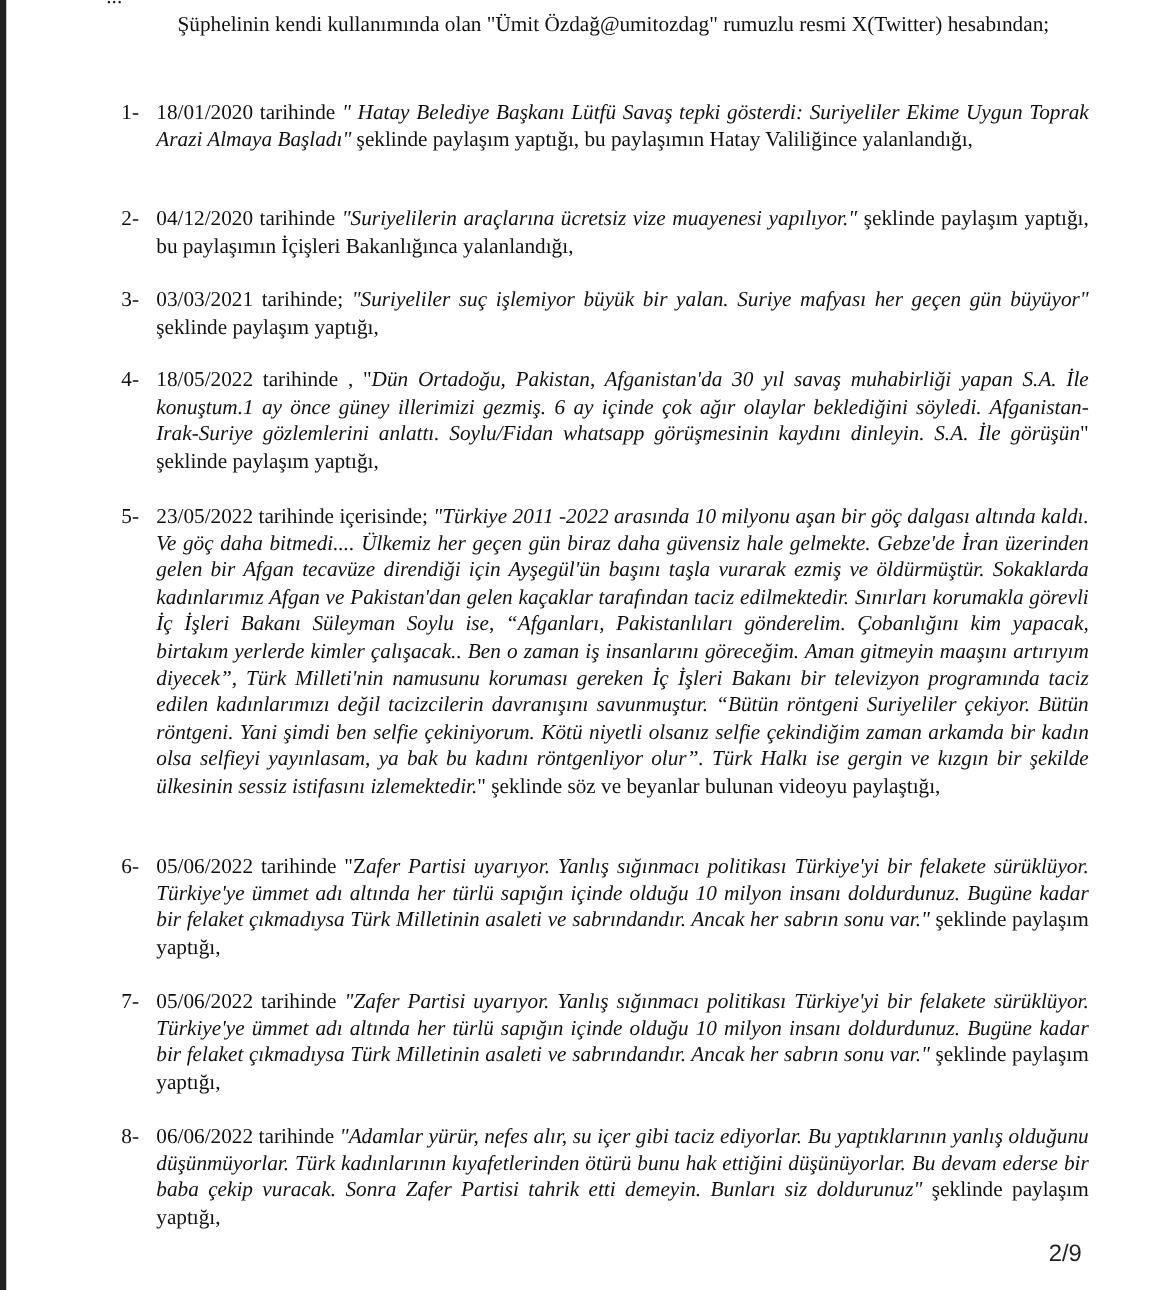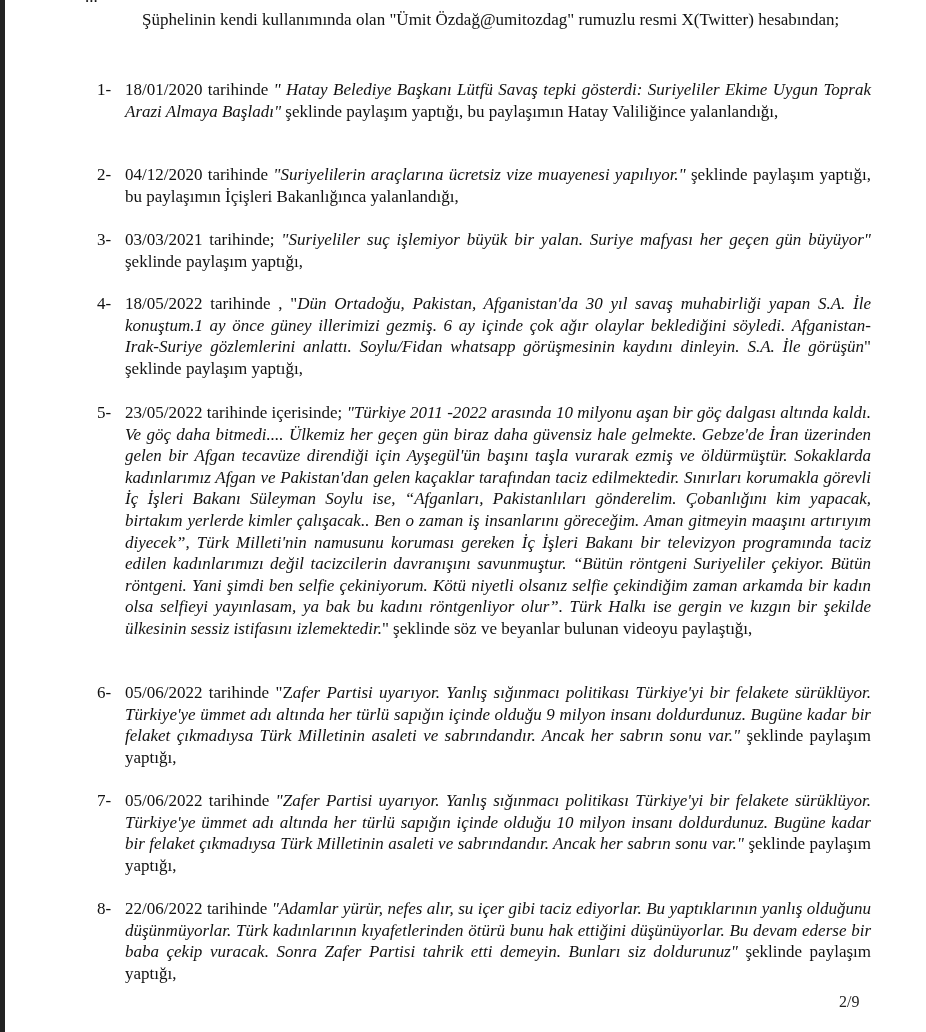--- a/index.html
+++ b/index.html
@@ -66,22 +66,22 @@
     .item .body {
       margin-left: 28px;
       text-align: justify;
       text-align-last: left;
     }
     .item .body i { font-style: italic; }
     .page-number {
       position: absolute;
       left: 839px;
       top: 993px;
-      font-family: Liberation Serif, serif;
-      font-size: 16px;
+      font-family: Liberation Sans, sans-serif;
+      font-size: 19px;
       color: #222;
     }
   </style>
 </head>
 <body>
 
 <div class="page">
   <div class="left-edge"></div>
 
   <div class="clipped-line">...</div>
@@ -108,27 +108,27 @@
     <div class="body"><span>18/05/2022 tarihinde , "</span><i>Dün Ortadoğu, Pakistan, Afganistan'da 30 yıl savaş muhabirliği yapan S.A. İle konuştum.1 ay önce güney illerimizi gezmiş. 6 ay içinde çok ağır olaylar beklediğini söyledi. Afganistan-Irak-Suriye gözlemlerini anlattı. Soylu/Fidan whatsapp görüşmesinin kaydını dinleyin. S.A. İle görüşün</i><span>" şeklinde paylaşım yaptığı,</span></div>
   </div>
 
   <div class="item" style="top:402px">
     <span class="num">5-</span>
     <div class="body"><span>23/05/2022 tarihinde içerisinde; </span><i>"Türkiye 2011 -2022 arasında 10 milyonu aşan bir göç dalgası altında kaldı. Ve göç daha bitmedi.... Ülkemiz her geçen gün biraz daha güvensiz hale gelmekte. Gebze'de İran üzerinden gelen bir Afgan tecavüze direndiği için Ayşegül'ün başını taşla vurarak ezmiş ve öldürmüştür. Sokaklarda kadınlarımız Afgan ve Pakistan'dan gelen kaçaklar tarafından taciz edilmektedir. Sınırları korumakla görevli İç İşleri Bakanı Süleyman Soylu ise, “Afganları, Pakistanlıları gönderelim. Çobanlığını kim yapacak, birtakım yerlerde kimler çalışacak.. Ben o zaman iş insanlarını göreceğim. Aman gitmeyin maaşını artırıyım diyecek”, Türk Milleti'nin namusunu koruması gereken İç İşleri Bakanı bir televizyon programında taciz edilen kadınlarımızı değil tacizcilerin davranışını savunmuştur. “Bütün röntgeni Suriyeliler çekiyor. Bütün röntgeni. Yani şimdi ben selfie çekiniyorum. Kötü niyetli olsanız selfie çekindiğim zaman arkamda bir kadın olsa selfieyi yayınlasam, ya bak bu kadını röntgenliyor olur”. Türk Halkı ise gergin ve kızgın bir şekilde ülkesinin sessiz istifasını izlemektedir.</i><span>" şeklinde söz ve beyanlar bulunan videoyu paylaştığı,</span></div>
   </div>
 
   <div class="item" style="top:682px">
     <span class="num">6-</span>
-    <div class="body"><span>05/06/2022 tarihinde "Z</span><i>afer Partisi uyarıyor. Yanlış sığınmacı politikası Türkiye'yi bir felakete sürüklüyor. Türkiye'ye ümmet adı altında her türlü sapığın içinde olduğu 9 milyon insanı doldurdunuz. Bugüne kadar bir felaket çıkmadıysa Türk Milletinin asaleti ve sabrındandır. Ancak her sabrın sonu var."</i><span> şeklinde paylaşım yaptığı,</span></div>
+    <div class="body"><span>05/06/2022 tarihinde "Z</span><i>afer Partisi uyarıyor. Yanlış sığınmacı politikası Türkiye'yi bir felakete sürüklüyor. Türkiye'ye ümmet adı altında her türlü sapığın içinde olduğu 10 milyon insanı doldurdunuz. Bugüne kadar bir felaket çıkmadıysa Türk Milletinin asaleti ve sabrındandır. Ancak her sabrın sonu var."</i><span> şeklinde paylaşım yaptığı,</span></div>
   </div>
 
   <div class="item" style="top:790px">
     <span class="num">7-</span>
     <div class="body"><span>05/06/2022 tarihinde </span><i>"Zafer Partisi uyarıyor. Yanlış sığınmacı politikası Türkiye'yi bir felakete sürüklüyor. Türkiye'ye ümmet adı altında her türlü sapığın içinde olduğu 10 milyon insanı doldurdunuz. Bugüne kadar bir felaket çıkmadıysa Türk Milletinin asaleti ve sabrındandır. Ancak her sabrın sonu var."</i><span> şeklinde paylaşım yaptığı,</span></div>
   </div>
 
   <div class="item" style="top:898px">
     <span class="num">8-</span>
-    <div class="body"><span>22/06/2022 tarihinde  </span><i>"Adamlar yürür, nefes alır, su içer gibi taciz ediyorlar. Bu yaptıklarının yanlış olduğunu düşünmüyorlar. Türk kadınlarının kıyafetlerinden ötürü bunu hak ettiğini düşünüyorlar. Bu devam ederse bir baba çekip vuracak. Sonra Zafer Partisi tahrik etti demeyin. Bunları siz doldurunuz"</i><span> şeklinde paylaşım yaptığı,</span></div>
+    <div class="body"><span>06/06/2022 tarihinde  </span><i>"Adamlar yürür, nefes alır, su içer gibi taciz ediyorlar. Bu yaptıklarının yanlış olduğunu düşünmüyorlar. Türk kadınlarının kıyafetlerinden ötürü bunu hak ettiğini düşünüyorlar. Bu devam ederse bir baba çekip vuracak. Sonra Zafer Partisi tahrik etti demeyin. Bunları siz doldurunuz"</i><span> şeklinde paylaşım yaptığı,</span></div>
   </div>
 
   <div class="page-number">2/9</div>
 </div>
 
 </body></html>

